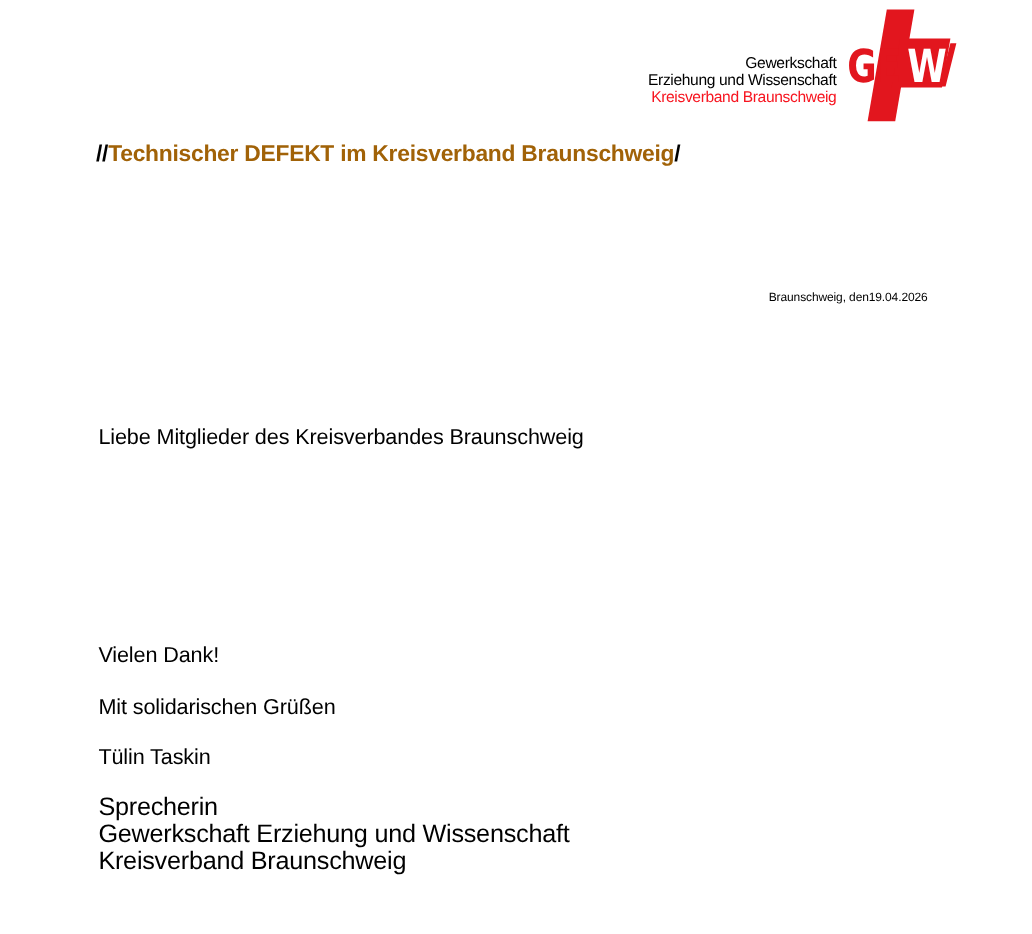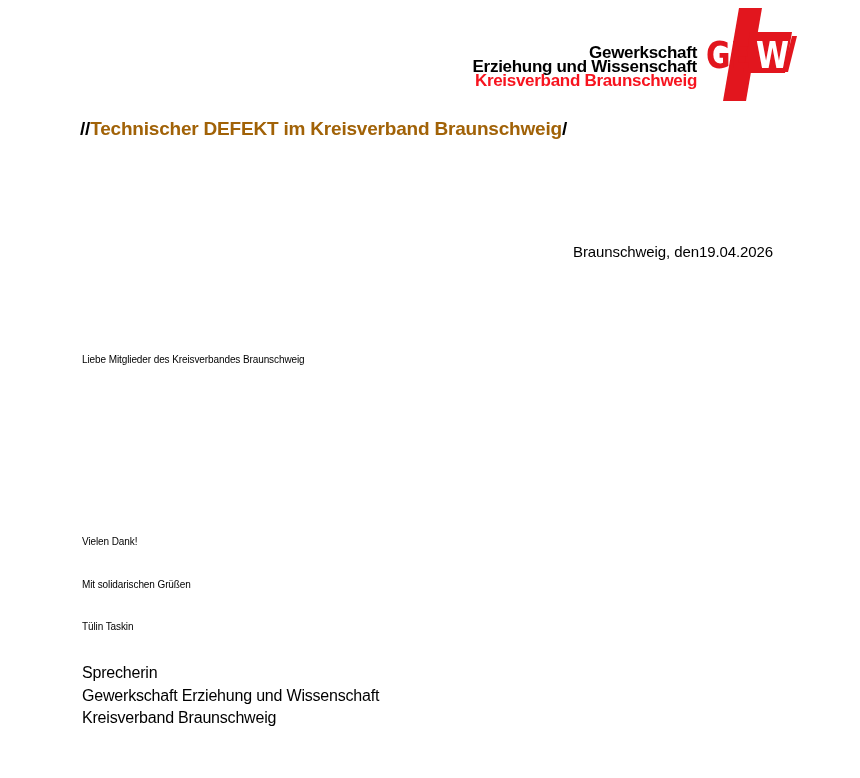--- a/index.html
+++ b/index.html
@@ -13,22 +13,22 @@
     font-family: "Liberation Sans", sans-serif;
     color: #000000;
   }
 
   
   .org-block {
     position: absolute;
     top: 46px;
     right: 163px;
     text-align: right;
-    font-size: 17px;
-    font-weight: bold;
+    font-size: 13px;
+    font-weight: normal;
     line-height: 14px;
     letter-spacing: -0.3px;
     color: #000000;
     white-space: nowrap;
   }
   .org-block .red-line { color: #f7141f; }
 
   .gew-logo {
     position: absolute;
     top: 2px;
@@ -53,45 +53,45 @@
     white-space: nowrap;
   }
   .doc-title .slash { color: #000000; }
   .doc-title .title-red { color: #a16207; }
 
   
   .date-line {
     position: absolute;
     top: 243px;
     right: 87px;
-    font-size: 15px;
+    font-size: 10px;
     letter-spacing: -0.1px;
     white-space: nowrap;
   }
 
   
   .textline, .para {
     position: absolute;
     left: 82px;
-    font-size: 10px;
+    font-size: 18px;
     letter-spacing: -0.1px;
     color: #000000;
   }
   .para { line-height: 27px; width: 710px; white-space: pre-line; }
   .salutation { top: 354px; }
   .para-1 { top: 409px; }
   .para-2 { top: 462px; }
   .thanks { top: 536px; text-align: right; }
   .closing { top: 579px; }
   .signer { top: 621px; text-align: right; }
   .sig-block {
     position: absolute;
     left: 82px;
     top: 662px;
-    font-size: 16px;
+    font-size: 21px;
     letter-spacing: -0.2px;
     line-height: 22.5px;
     white-space: pre-line;
     color: #000000;
   }
 </style>
 </head>
 <body>
 
 <div class="page">

